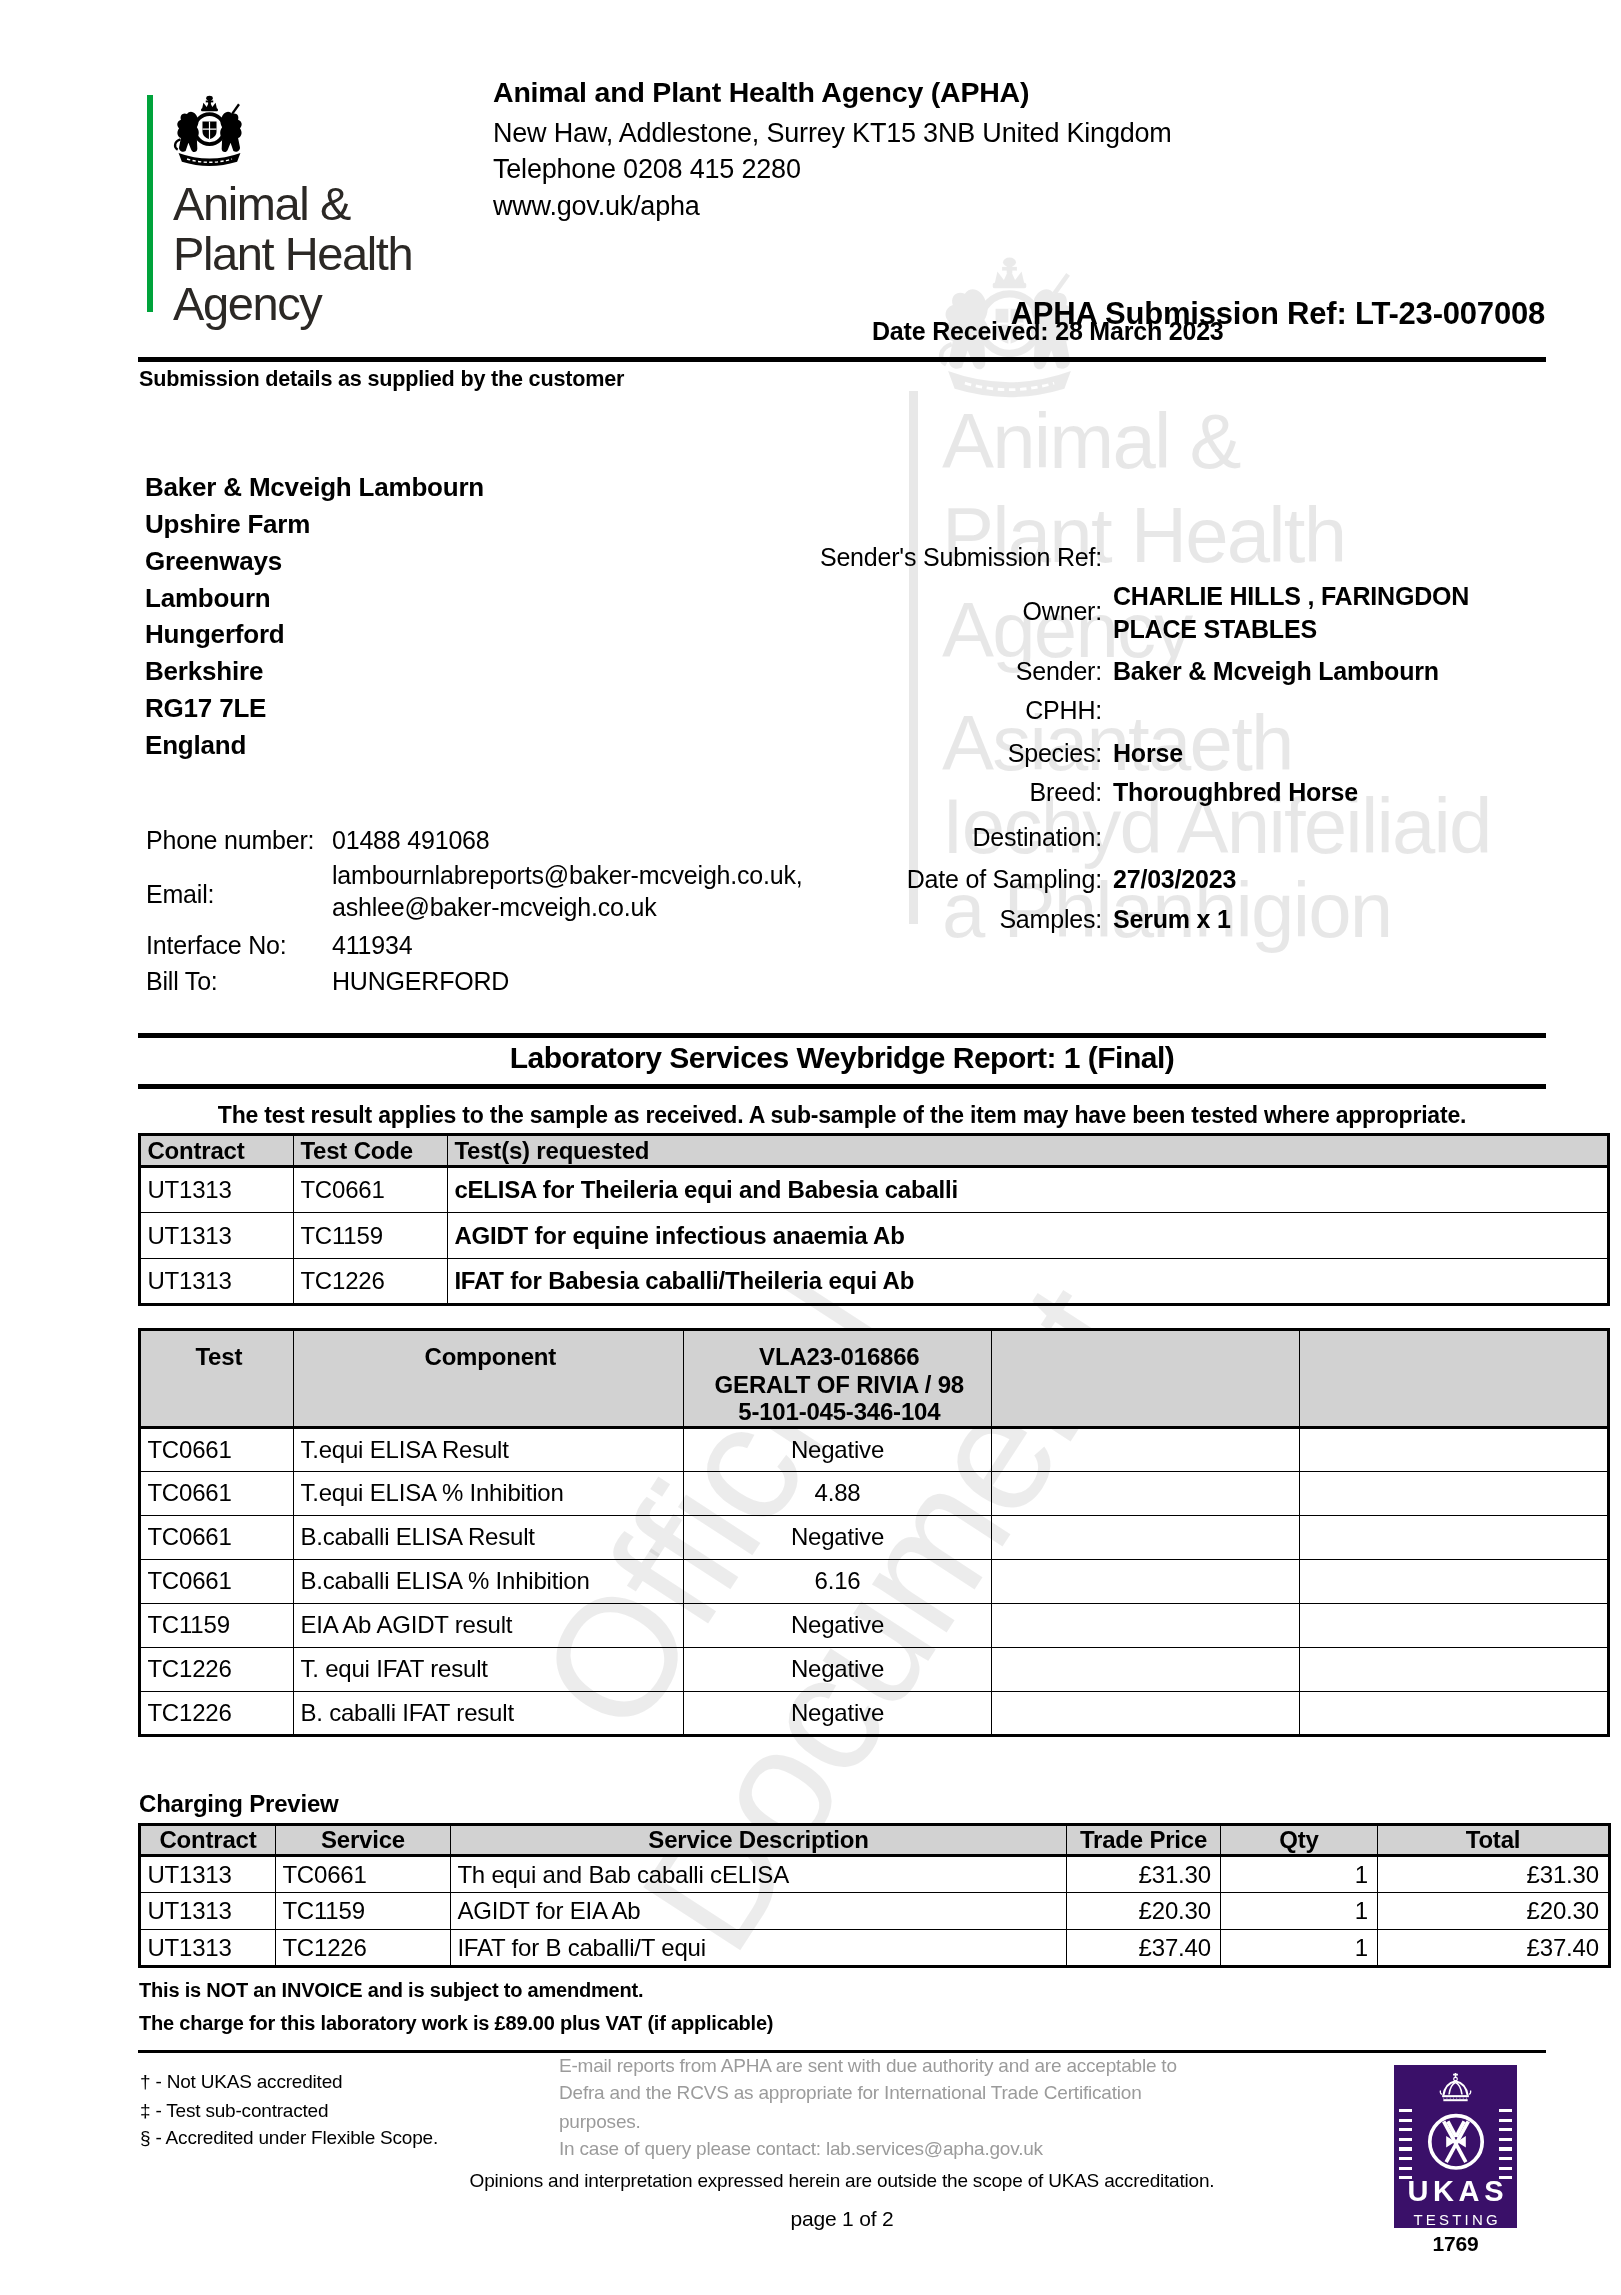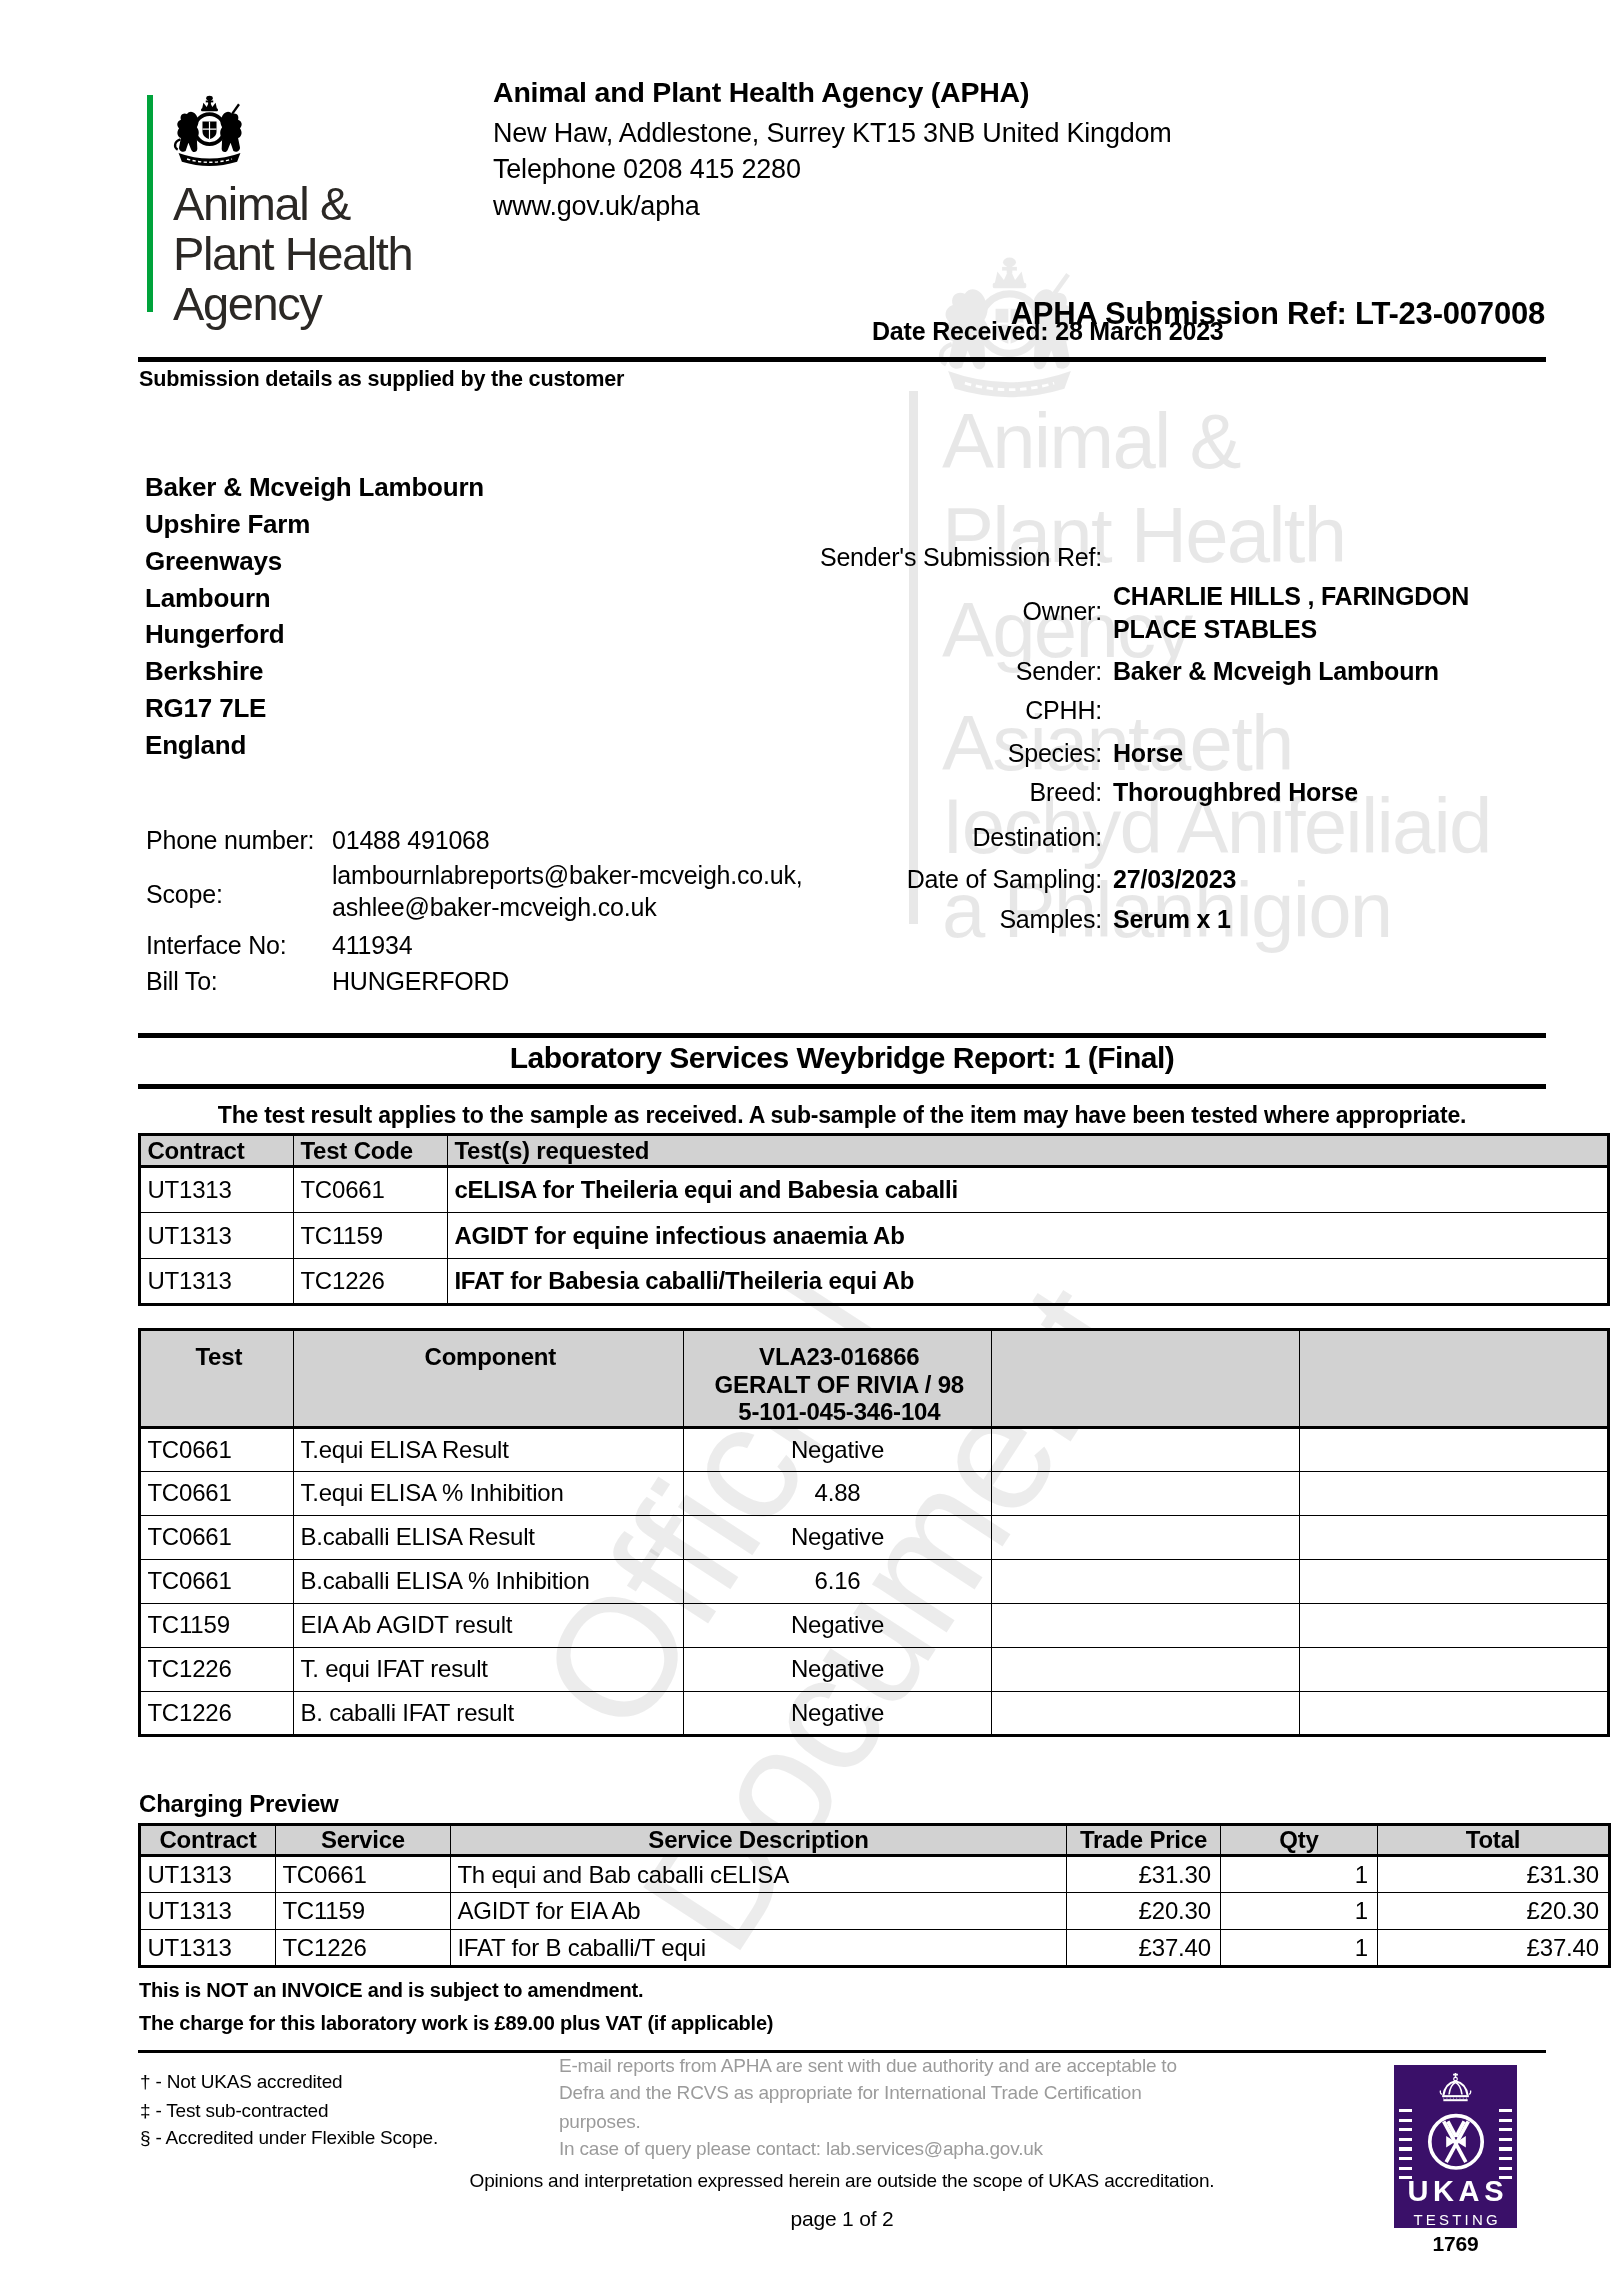--- a/index.html
+++ b/index.html
@@ -149,21 +149,21 @@
   <div class="abs addr nw" style="top:509px">Upshire Farm</div>
   <div class="abs addr nw" style="top:546px">Greenways</div>
   <div class="abs addr nw" style="top:583px">Lambourn</div>
   <div class="abs addr nw" style="top:619px">Hungerford</div>
   <div class="abs addr nw" style="top:656px">Berkshire</div>
   <div class="abs addr nw" style="top:693px">RG17 7LE</div>
   <div class="abs addr nw" style="top:730px">England</div>
 
   <div class="abs clabel nw" style="top:826px">Phone number:</div>
   <div class="abs cvalue nw" style="top:826px">01488 491068</div>
-  <div class="abs clabel nw" style="top:880px">Scope:</div>
+  <div class="abs clabel nw" style="top:880px">Email:</div>
   <div class="abs cvalue nw" style="top:861px">lambournlabreports@baker-mcveigh.co.uk,</div>
   <div class="abs cvalue nw" style="top:893px">ashlee@baker-mcveigh.co.uk</div>
   <div class="abs clabel nw" style="top:931px">Interface No:</div>
   <div class="abs cvalue nw" style="top:931px">411934</div>
   <div class="abs clabel nw" style="top:967px">Bill To:</div>
   <div class="abs cvalue nw" style="top:967px">HUNGERFORD</div>
 
   <div class="abs dlabel nw" style="top:543px">Sender's Submission Ref:</div>
   <div class="abs dlabel nw" style="top:597px">Owner:</div>
   <div class="abs dvalue" style="top:580px;width:413px;line-height:33px;">CHARLIE HILLS , FARINGDON PLACE STABLES</div>

